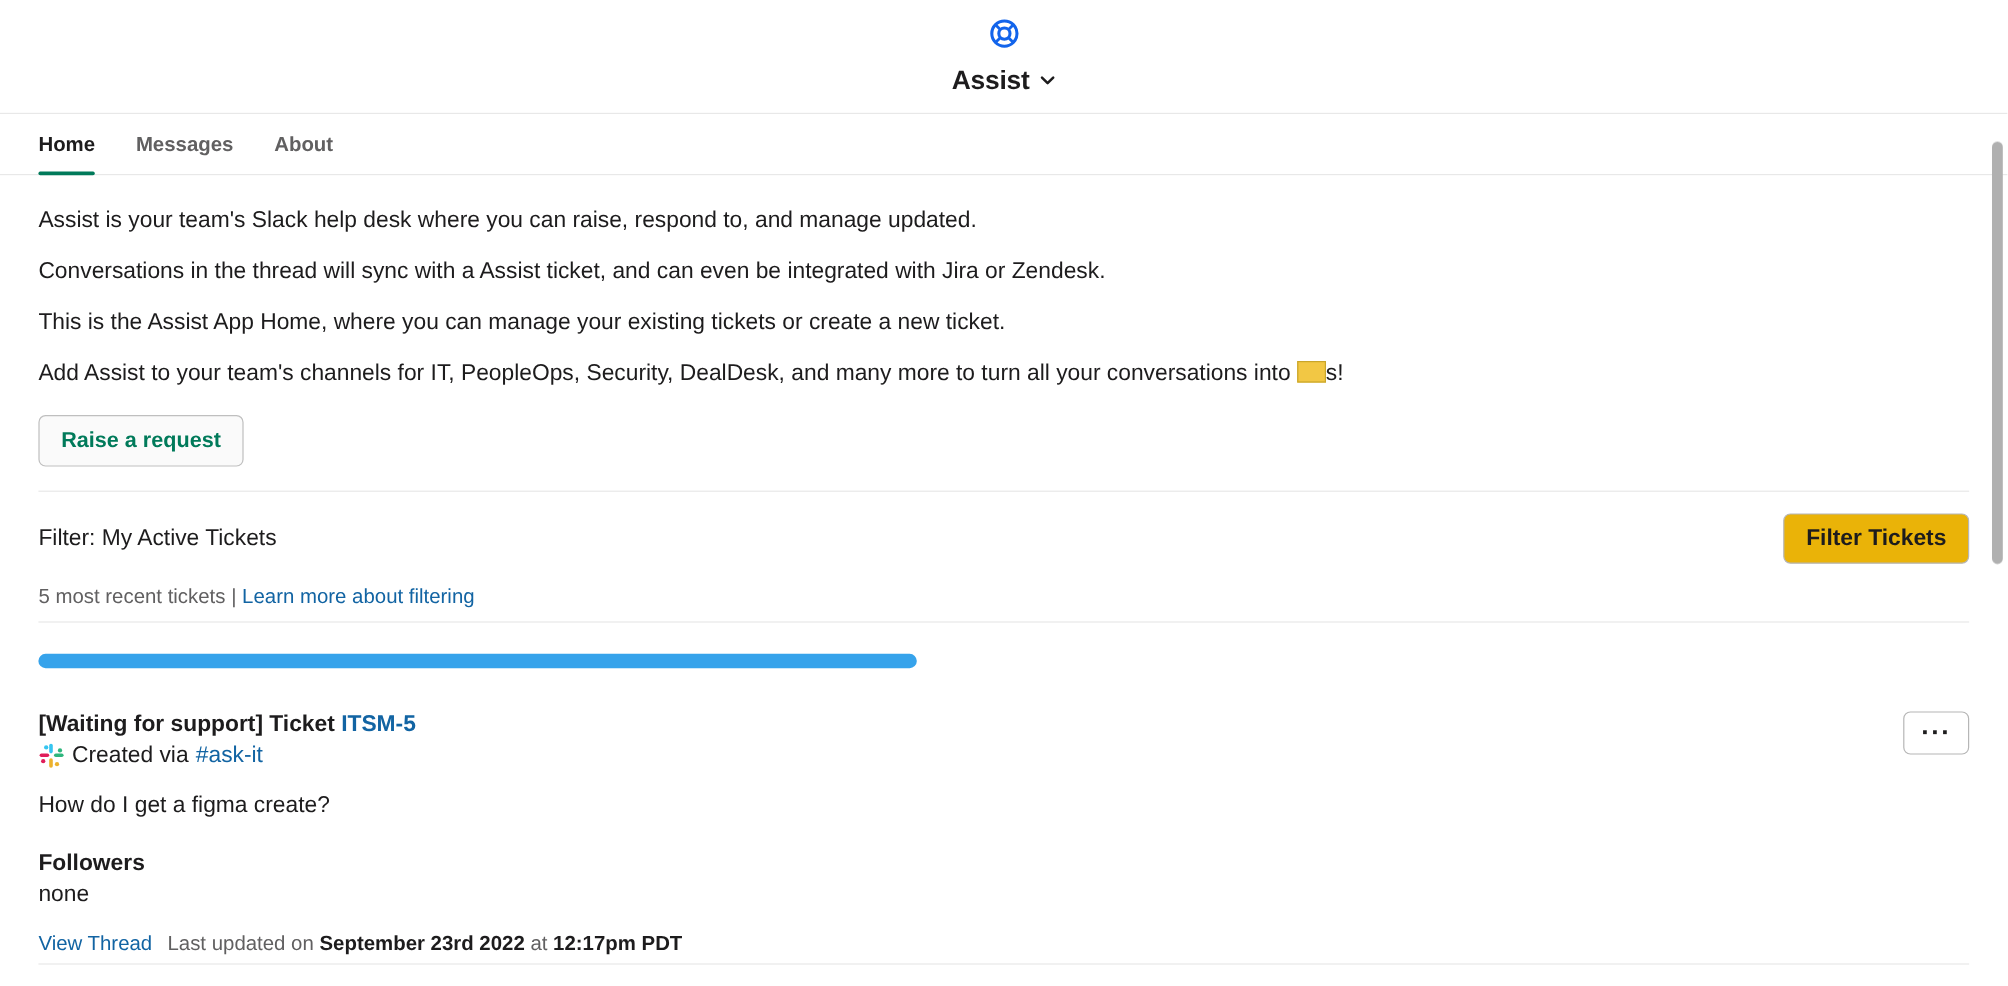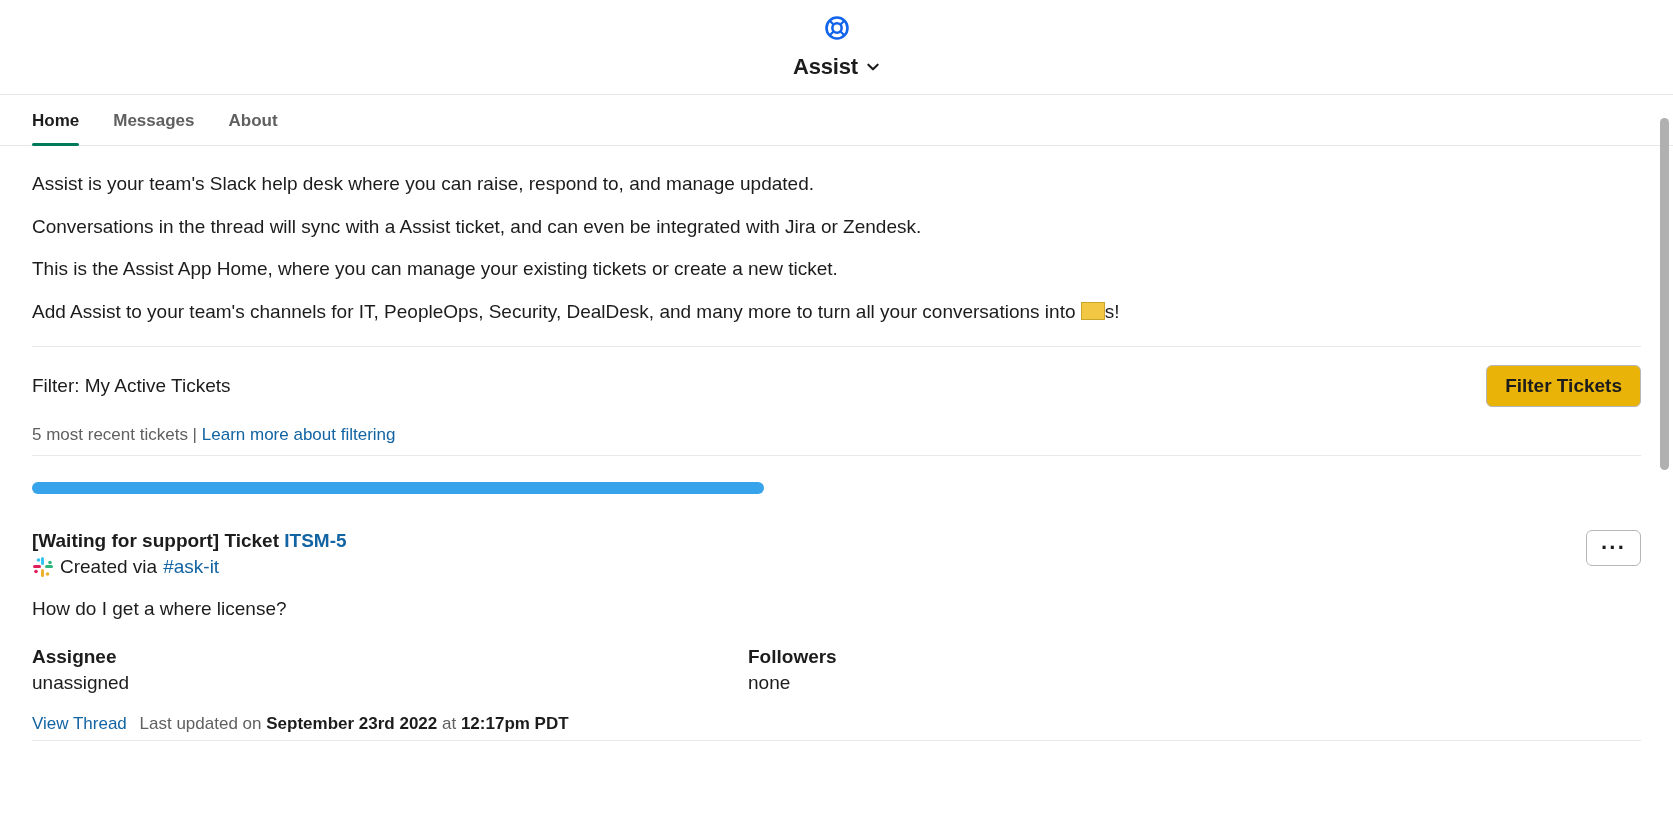--- a/index.html
+++ b/index.html
@@ -272,20 +272,21 @@
 
 <div class="content-area">
 
   <div class="intro">
     <p>Assist is your team's Slack help desk where you can raise, respond to, and manage updated.</p>
     <p>Conversations in the thread will sync with a Assist ticket, and can even be integrated with Jira or Zendesk.</p>
     <p>This is the Assist App Home, where you can manage your existing tickets or create a new ticket.</p>
     <p>
       <span>Add Assist to your team's channels for IT, PeopleOps, Security, DealDesk, and many more to turn all your conversations into </span><span class="ticket-emoji"></span><span>s!</span>
     </p>
+    <button class="raise-btn">Raise a request</button>
   </div>
 
   <hr class="section-divider">
 
   <div class="filter-row">
     <div class="filter-label">Filter: My Active Tickets</div>
     <button class="filter-btn">Filter Tickets</button>
   </div>
 
   <div class="recent-line">
@@ -315,27 +316,23 @@
               <circle cx="4" cy="15.5" r="1.8" fill="#e01e5a"></circle>
             </svg>
           </span>
           <span>Created via </span>
             <a>#ask-it</a>
         </div>
       </div>
       <button class="ticket-more">···</button>
     </div>
 
-    <div class="ticket-question">How do I get a where license?</div>
+    <div class="ticket-question">How do I get a figma create?</div>
 
     <div class="ticket-meta">
-      <div class="ticket-meta-col">
-        <div class="meta-label">Assignee</div>
-        <div class="meta-value">unassigned</div>
-      </div>
       <div class="ticket-meta-col">
         <div class="meta-label">Followers</div>
         <div class="meta-value">none</div>
       </div>
     </div>
 
     <div class="ticket-foot">
       <a>View Thread</a>
       <span>Last updated on </span><span class="strong">September 23rd 2022</span><span> at </span><span class="strong">12:17pm PDT</span>
     </div>

